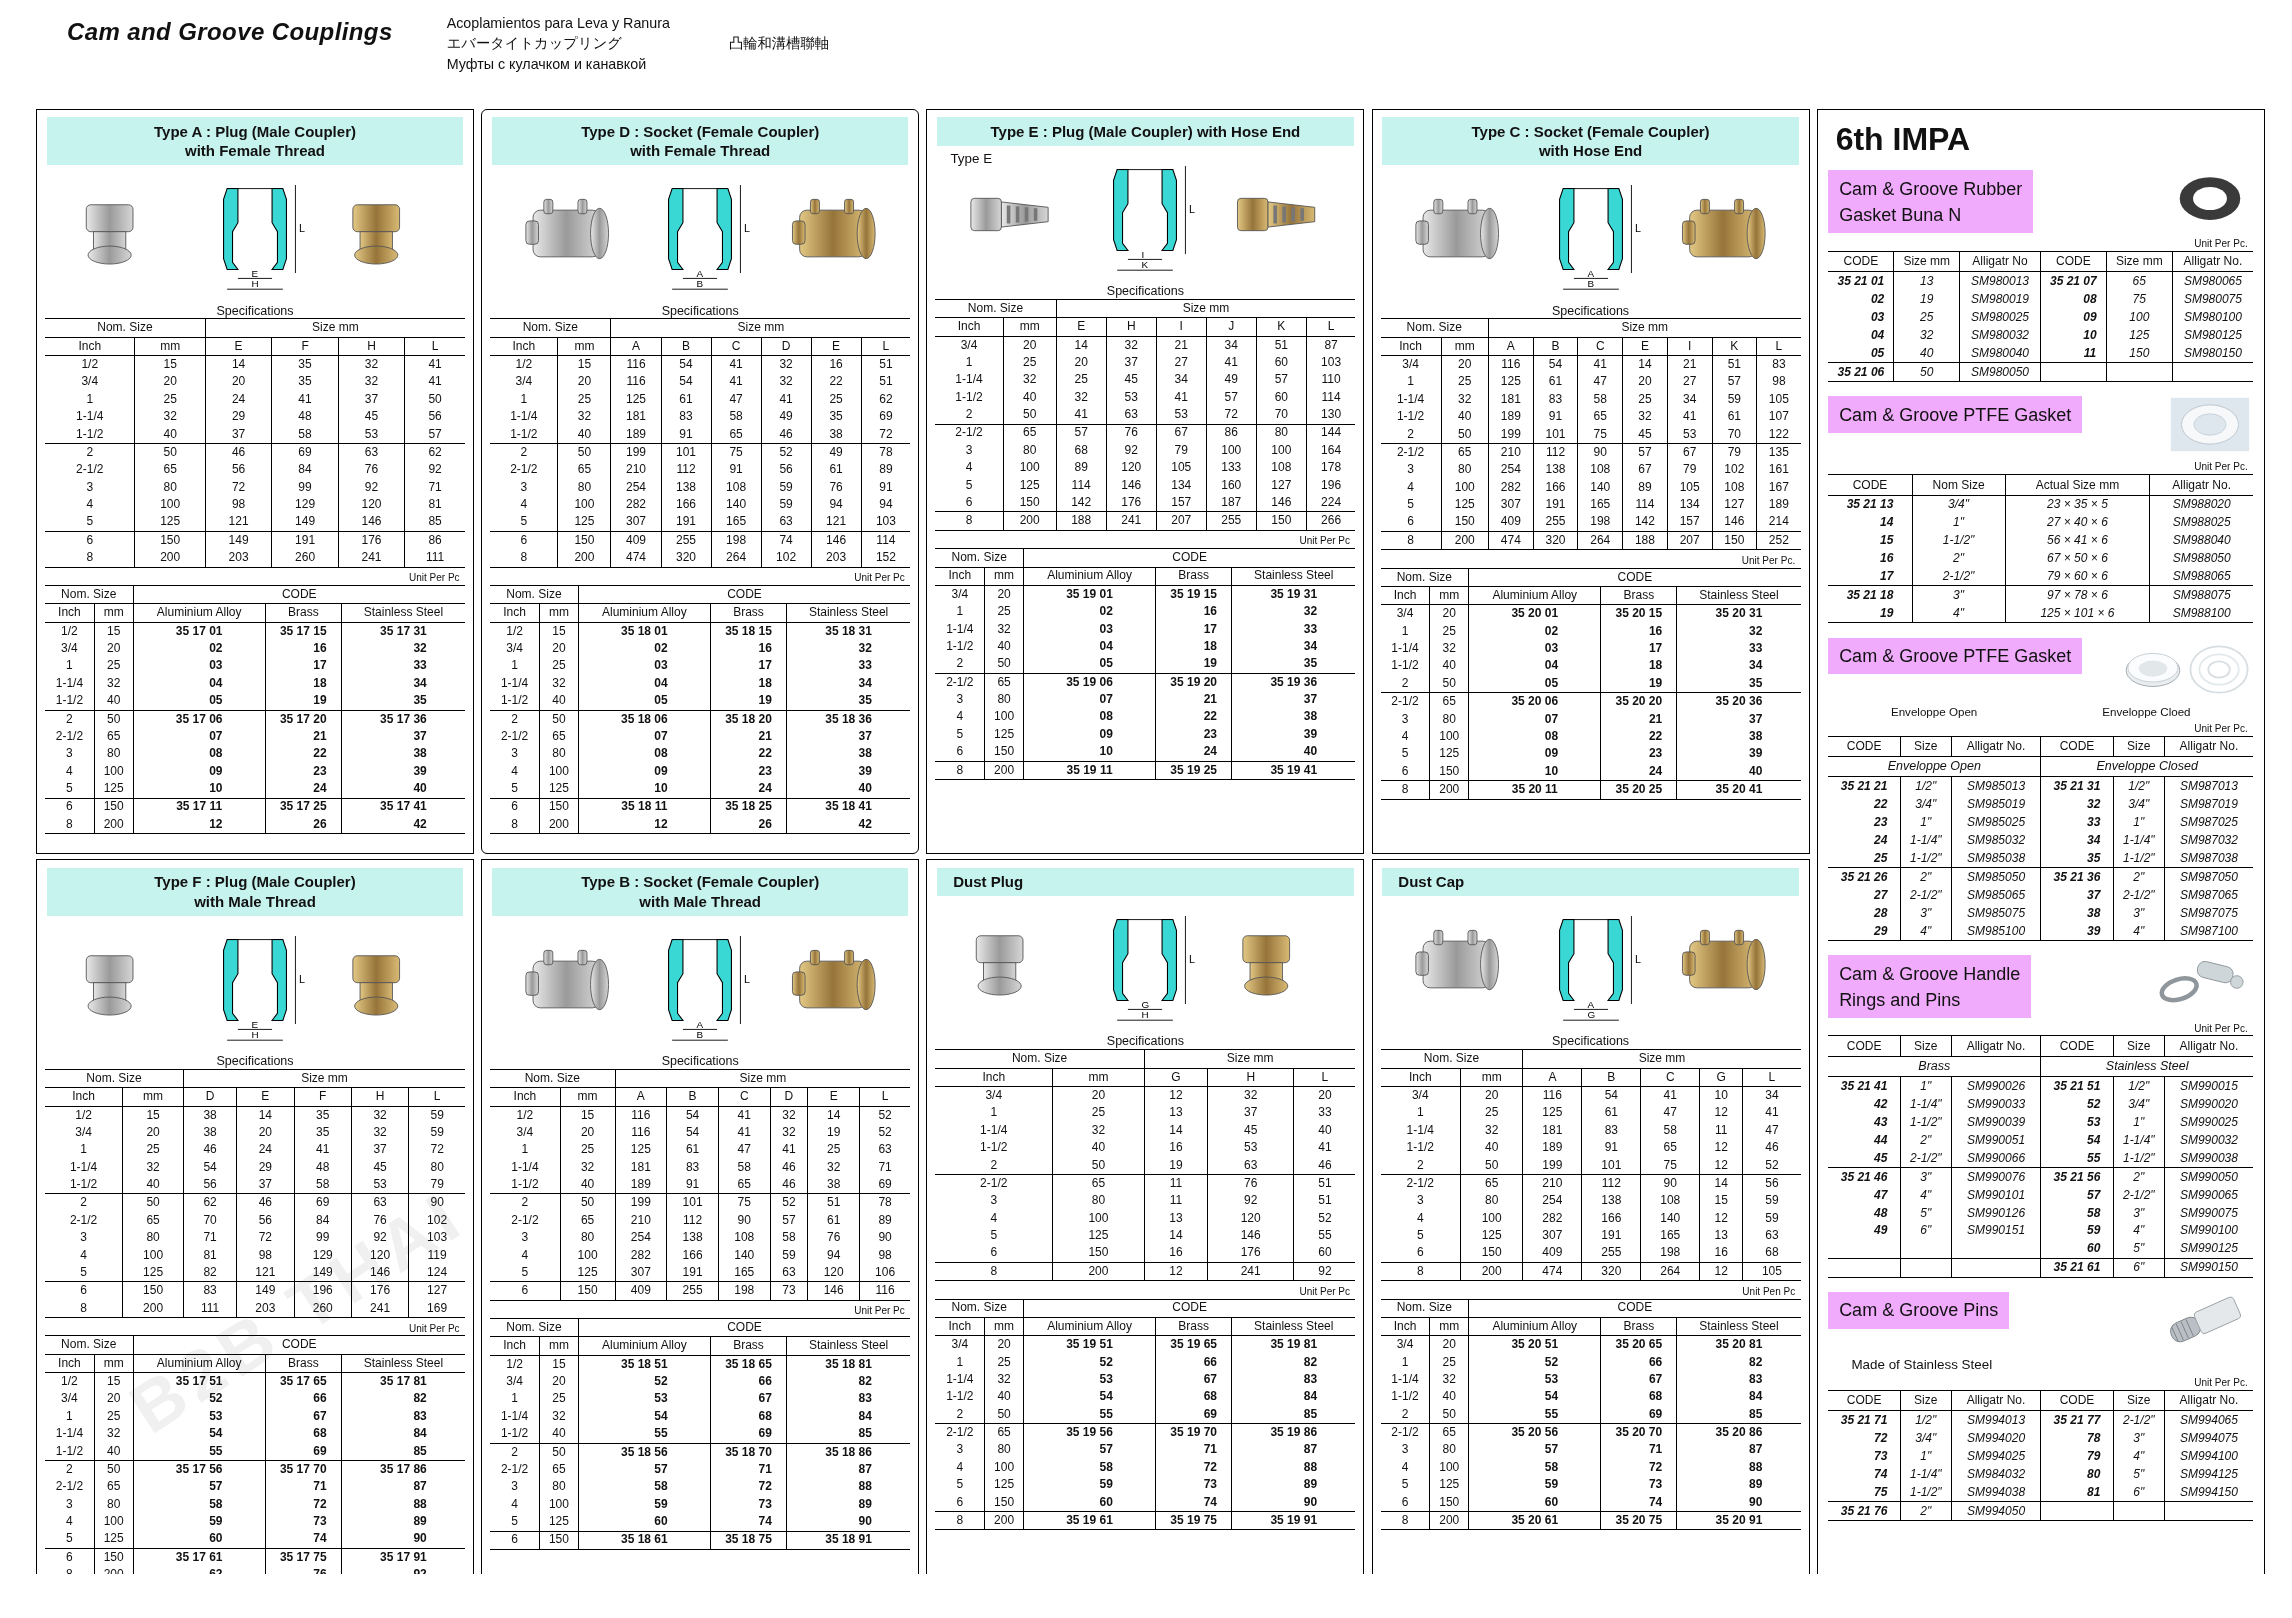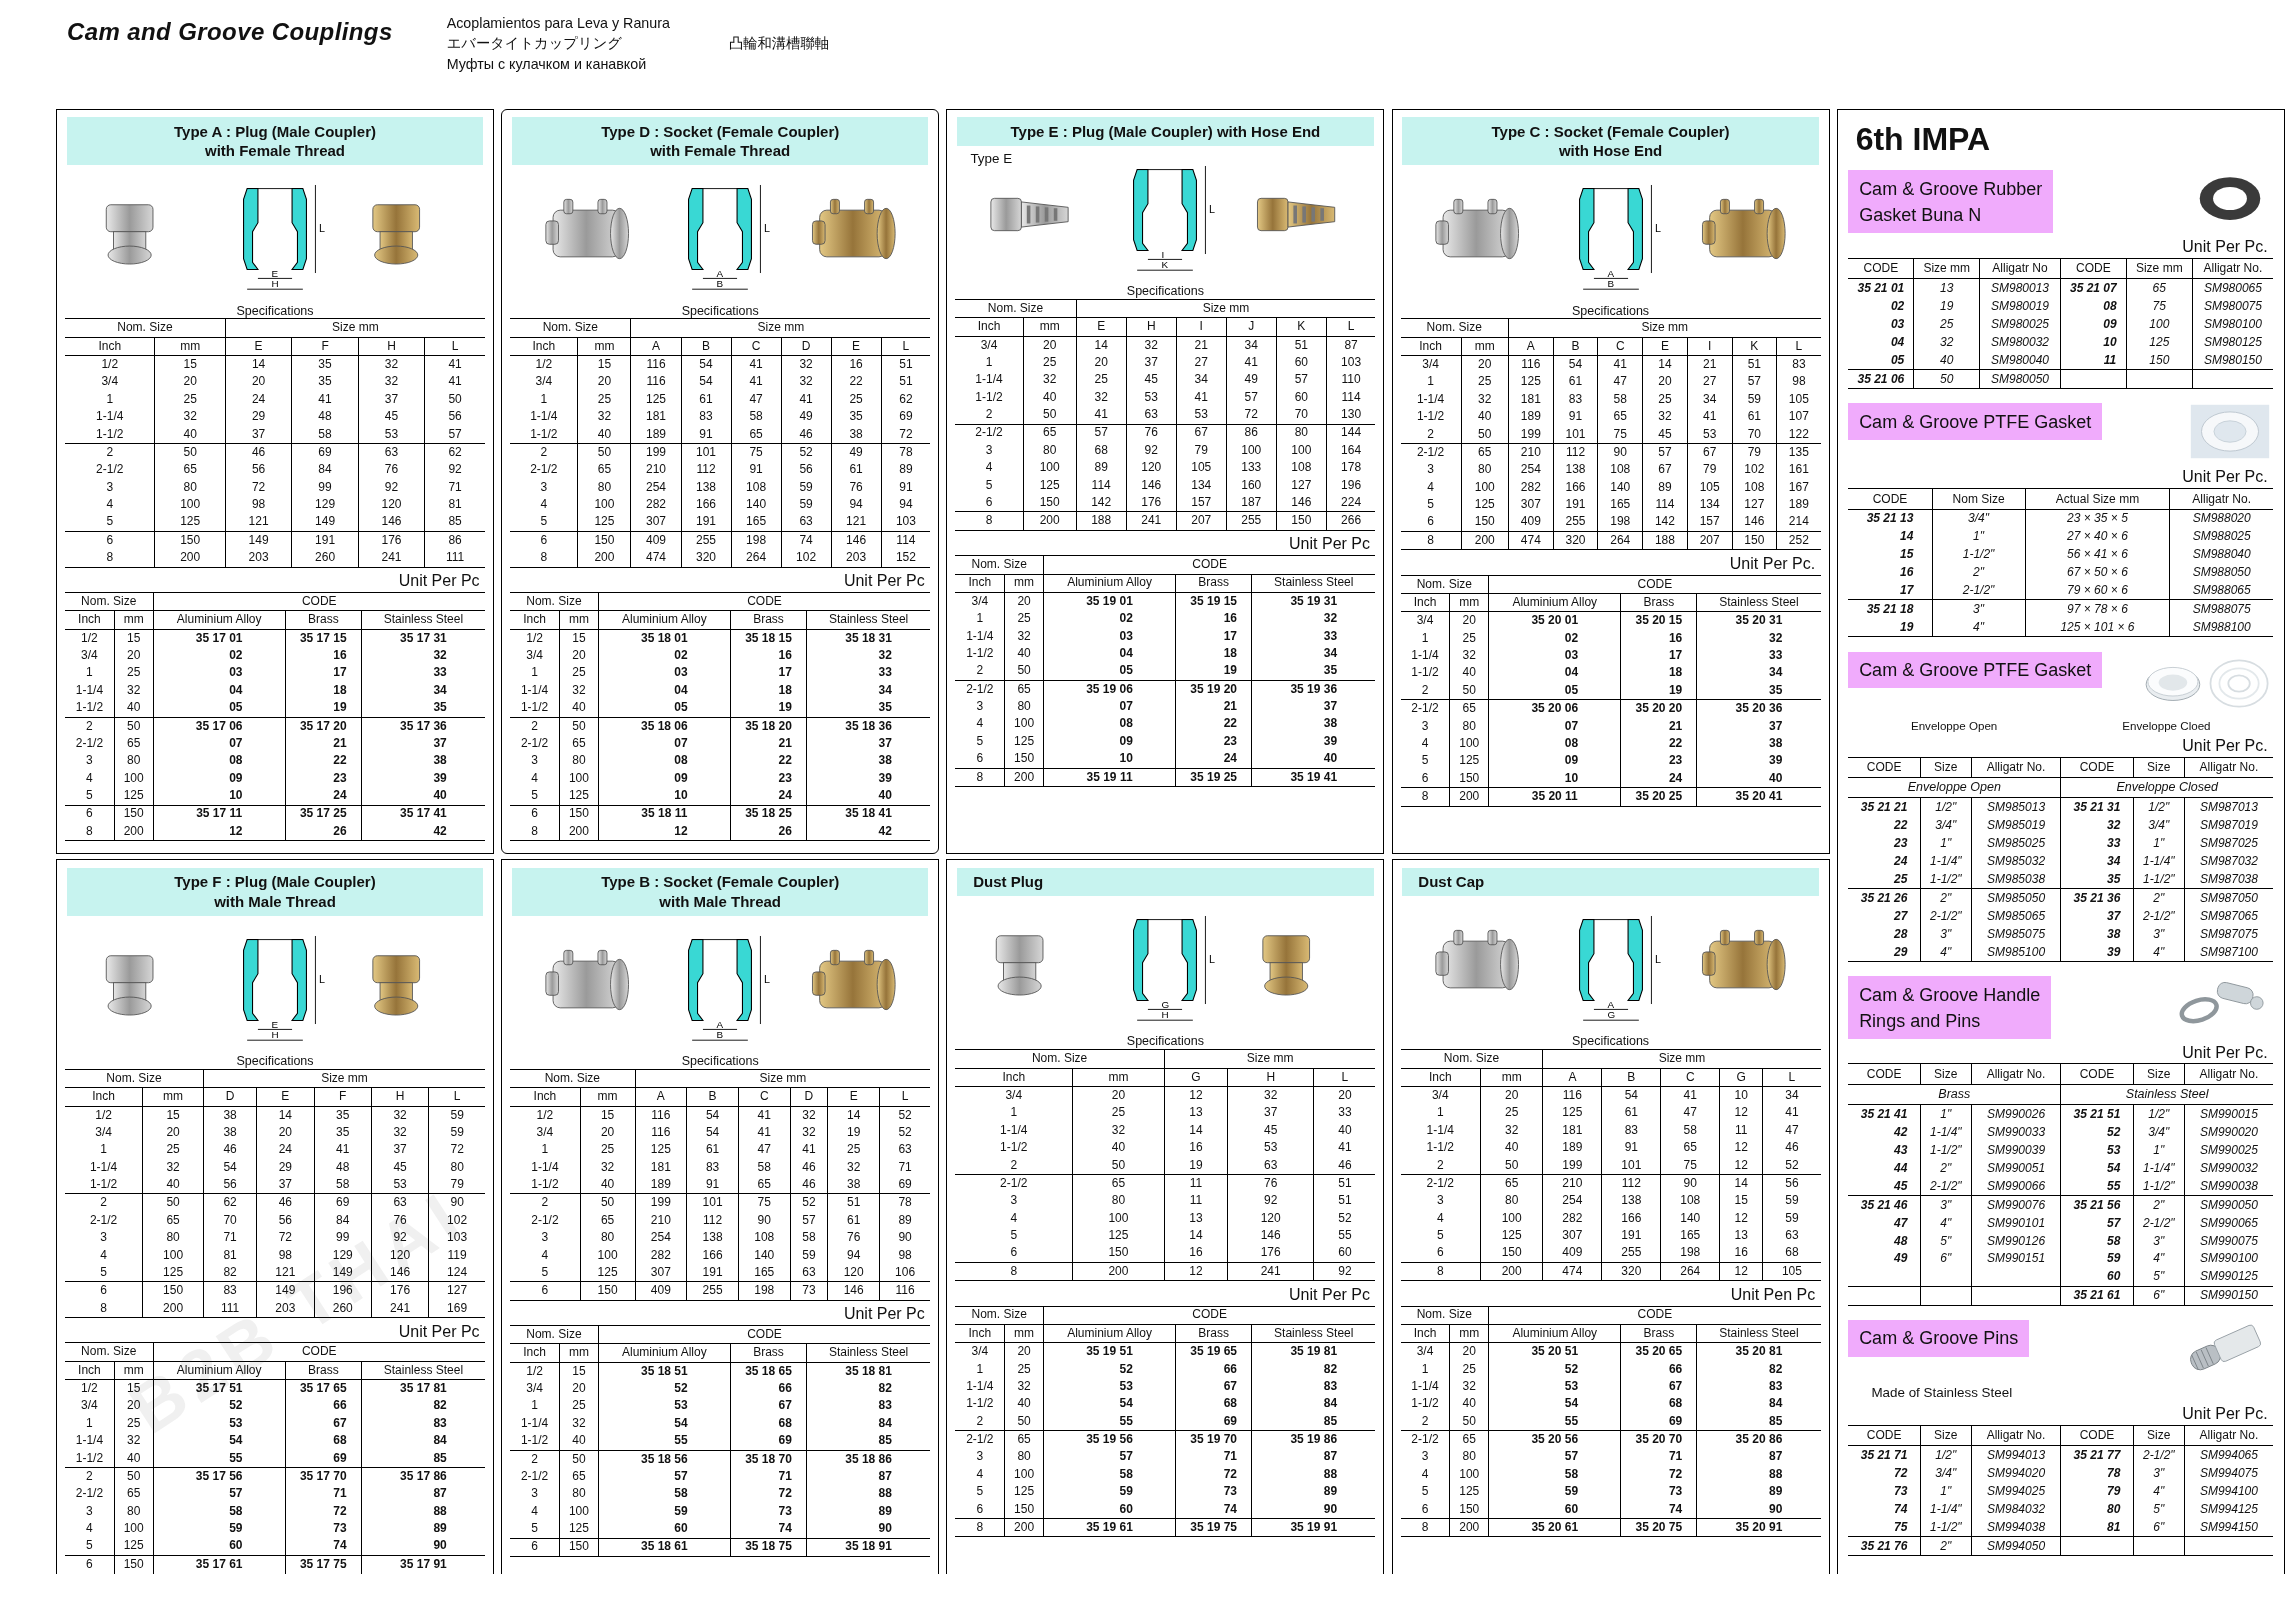--- a/index.html
+++ b/index.html
@@ -5,32 +5,32 @@
   html,body{margin:0;padding:0;background:#ffffff;}
   .page{position:relative;width:2293px;height:1574px;background:#fff;
         font-family:"Liberation Sans",sans-serif;color:#111;overflow:hidden;}
   
   .hdr{position:absolute;left:67px;top:12.5px;display:flex;gap:54px;align-items:flex-start;}
   .hdr-title{font-size:24px;font-weight:bold;font-style:italic;letter-spacing:0.4px;padding-top:5.4px;}
   .hdr-subs{font-size:14.3px;line-height:1.45;}
   .hdr-subs .zh{margin-left:107px;}
   
   .grid{position:absolute;left:36px;top:109px;display:grid;
-        grid-template-columns:repeat(4,438px) 448px;grid-auto-rows:745px;gap:5.4px 7.2px;margin-left:20px;}
+        grid-template-columns:repeat(4,438px) 448px;grid-auto-rows:745px;gap:5.4px 7.2px;}
   .panel{border:1.8px solid #000;background:#fff;padding:5.4px 8px;overflow:hidden;}
   .impa{grid-column:5;grid-row:1 / span 2;border:1.8px solid #000;background:#fff;
         padding:7.2px 10.7px;overflow:hidden;}
   
   .panel-title{background:#c7f3ef;text-align:center;font-weight:bold;font-size:15px;
                line-height:1.3;padding:4.5px 3.6px;margin:1.8px 1.8px 3.6px 1.8px;}
   .panel-title.left{text-align:left;padding-left:16px;}
   .imgs{height:133px;display:flex;align-items:center;justify-content:space-evenly;position:relative;}
   .corner-label{position:absolute;left:15px;top:1.8px;font-size:13.4px;}
   .seclabel{text-align:center;font-size:12.5px;margin:1.8px 0 0.9px 0;}
-  .unit{text-align:right;font-size:16px;margin:4.5px 5.4px 1.8px 0;}
+  .unit{text-align:right;font-size:10px;margin:4.5px 5.4px 1.8px 0;}
   table.ctab{border-collapse:collapse;width:100%;font-size:12px;line-height:1.3;
              border-top:1.8px solid #000;border-bottom:1.8px solid #000;}
   table.ctab th{font-weight:normal;padding:0.9px 1.8px;}
   table.ctab td{padding:0.9px 1.8px;}
   table.ctab th,table.ctab td{text-align:center;}
   table.ctab thead tr:first-child th{border-bottom:0.9px solid #000;}
   table.ctab thead{border-bottom:1.8px solid #000;}
   table.ctab tbody{border-top:1.8px solid #000;}
   .bl{border-left:0.9px solid #000;}
   .bl2{border-left:1.8px solid #000;}

